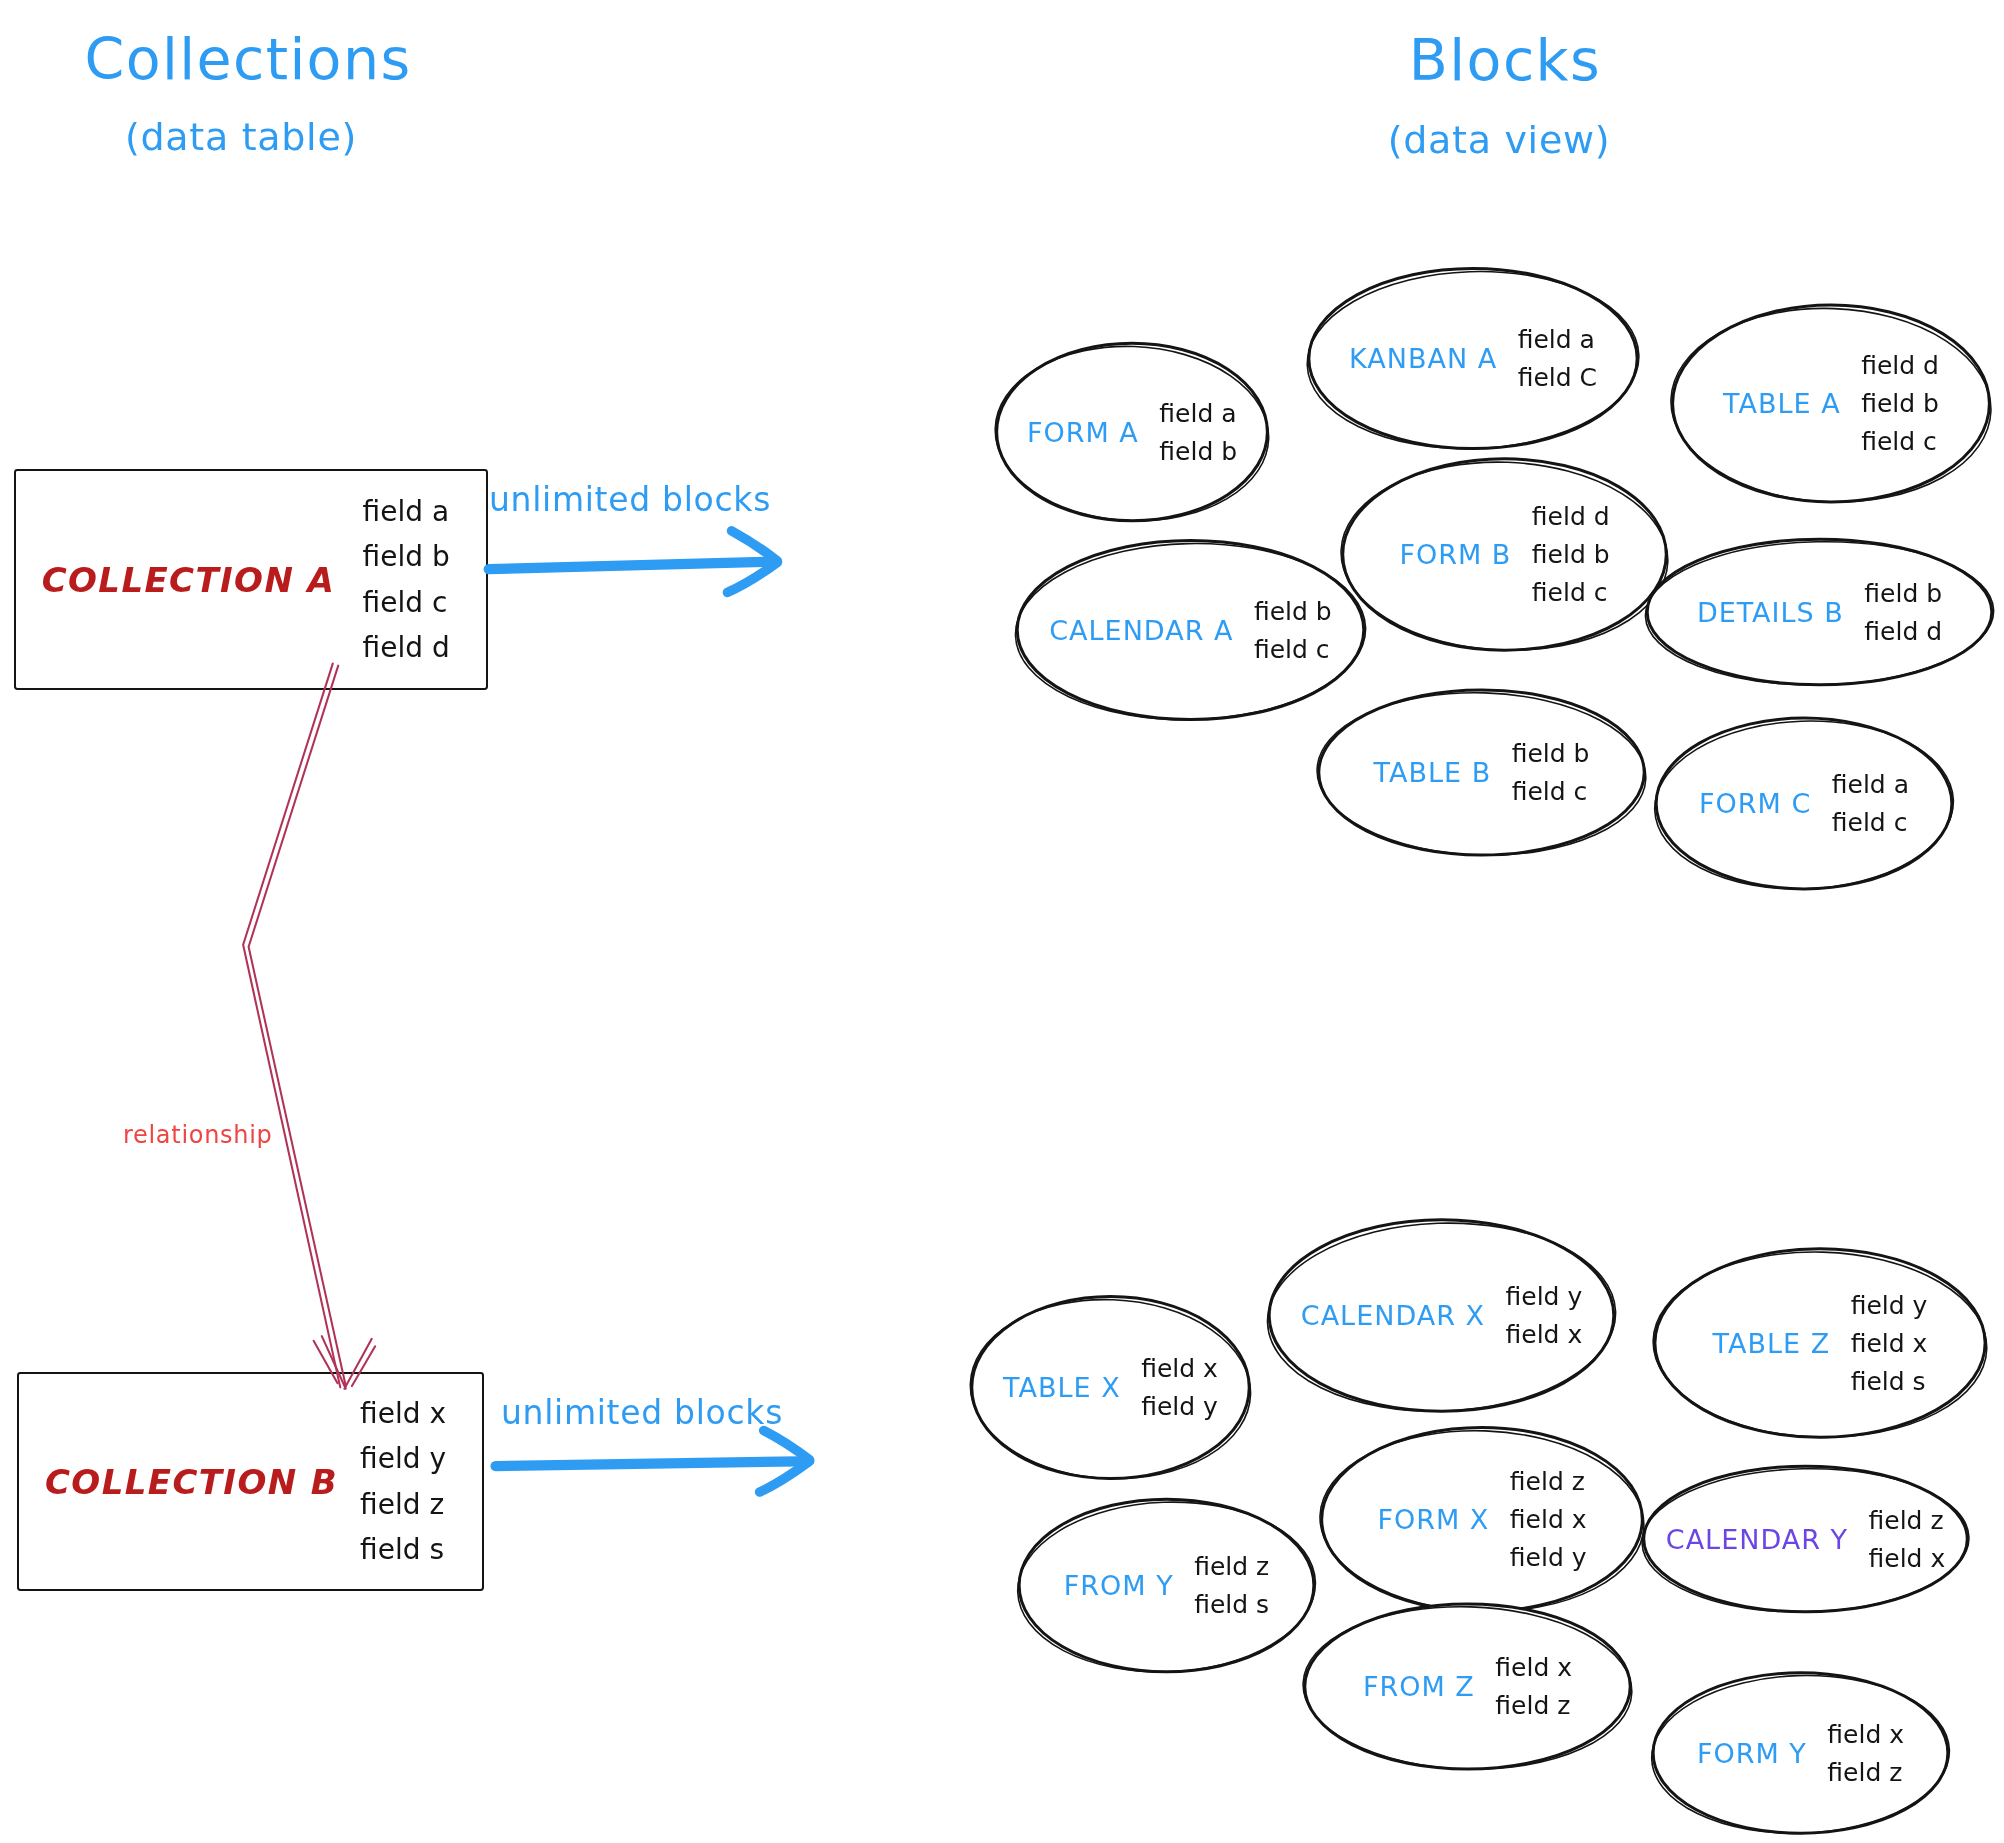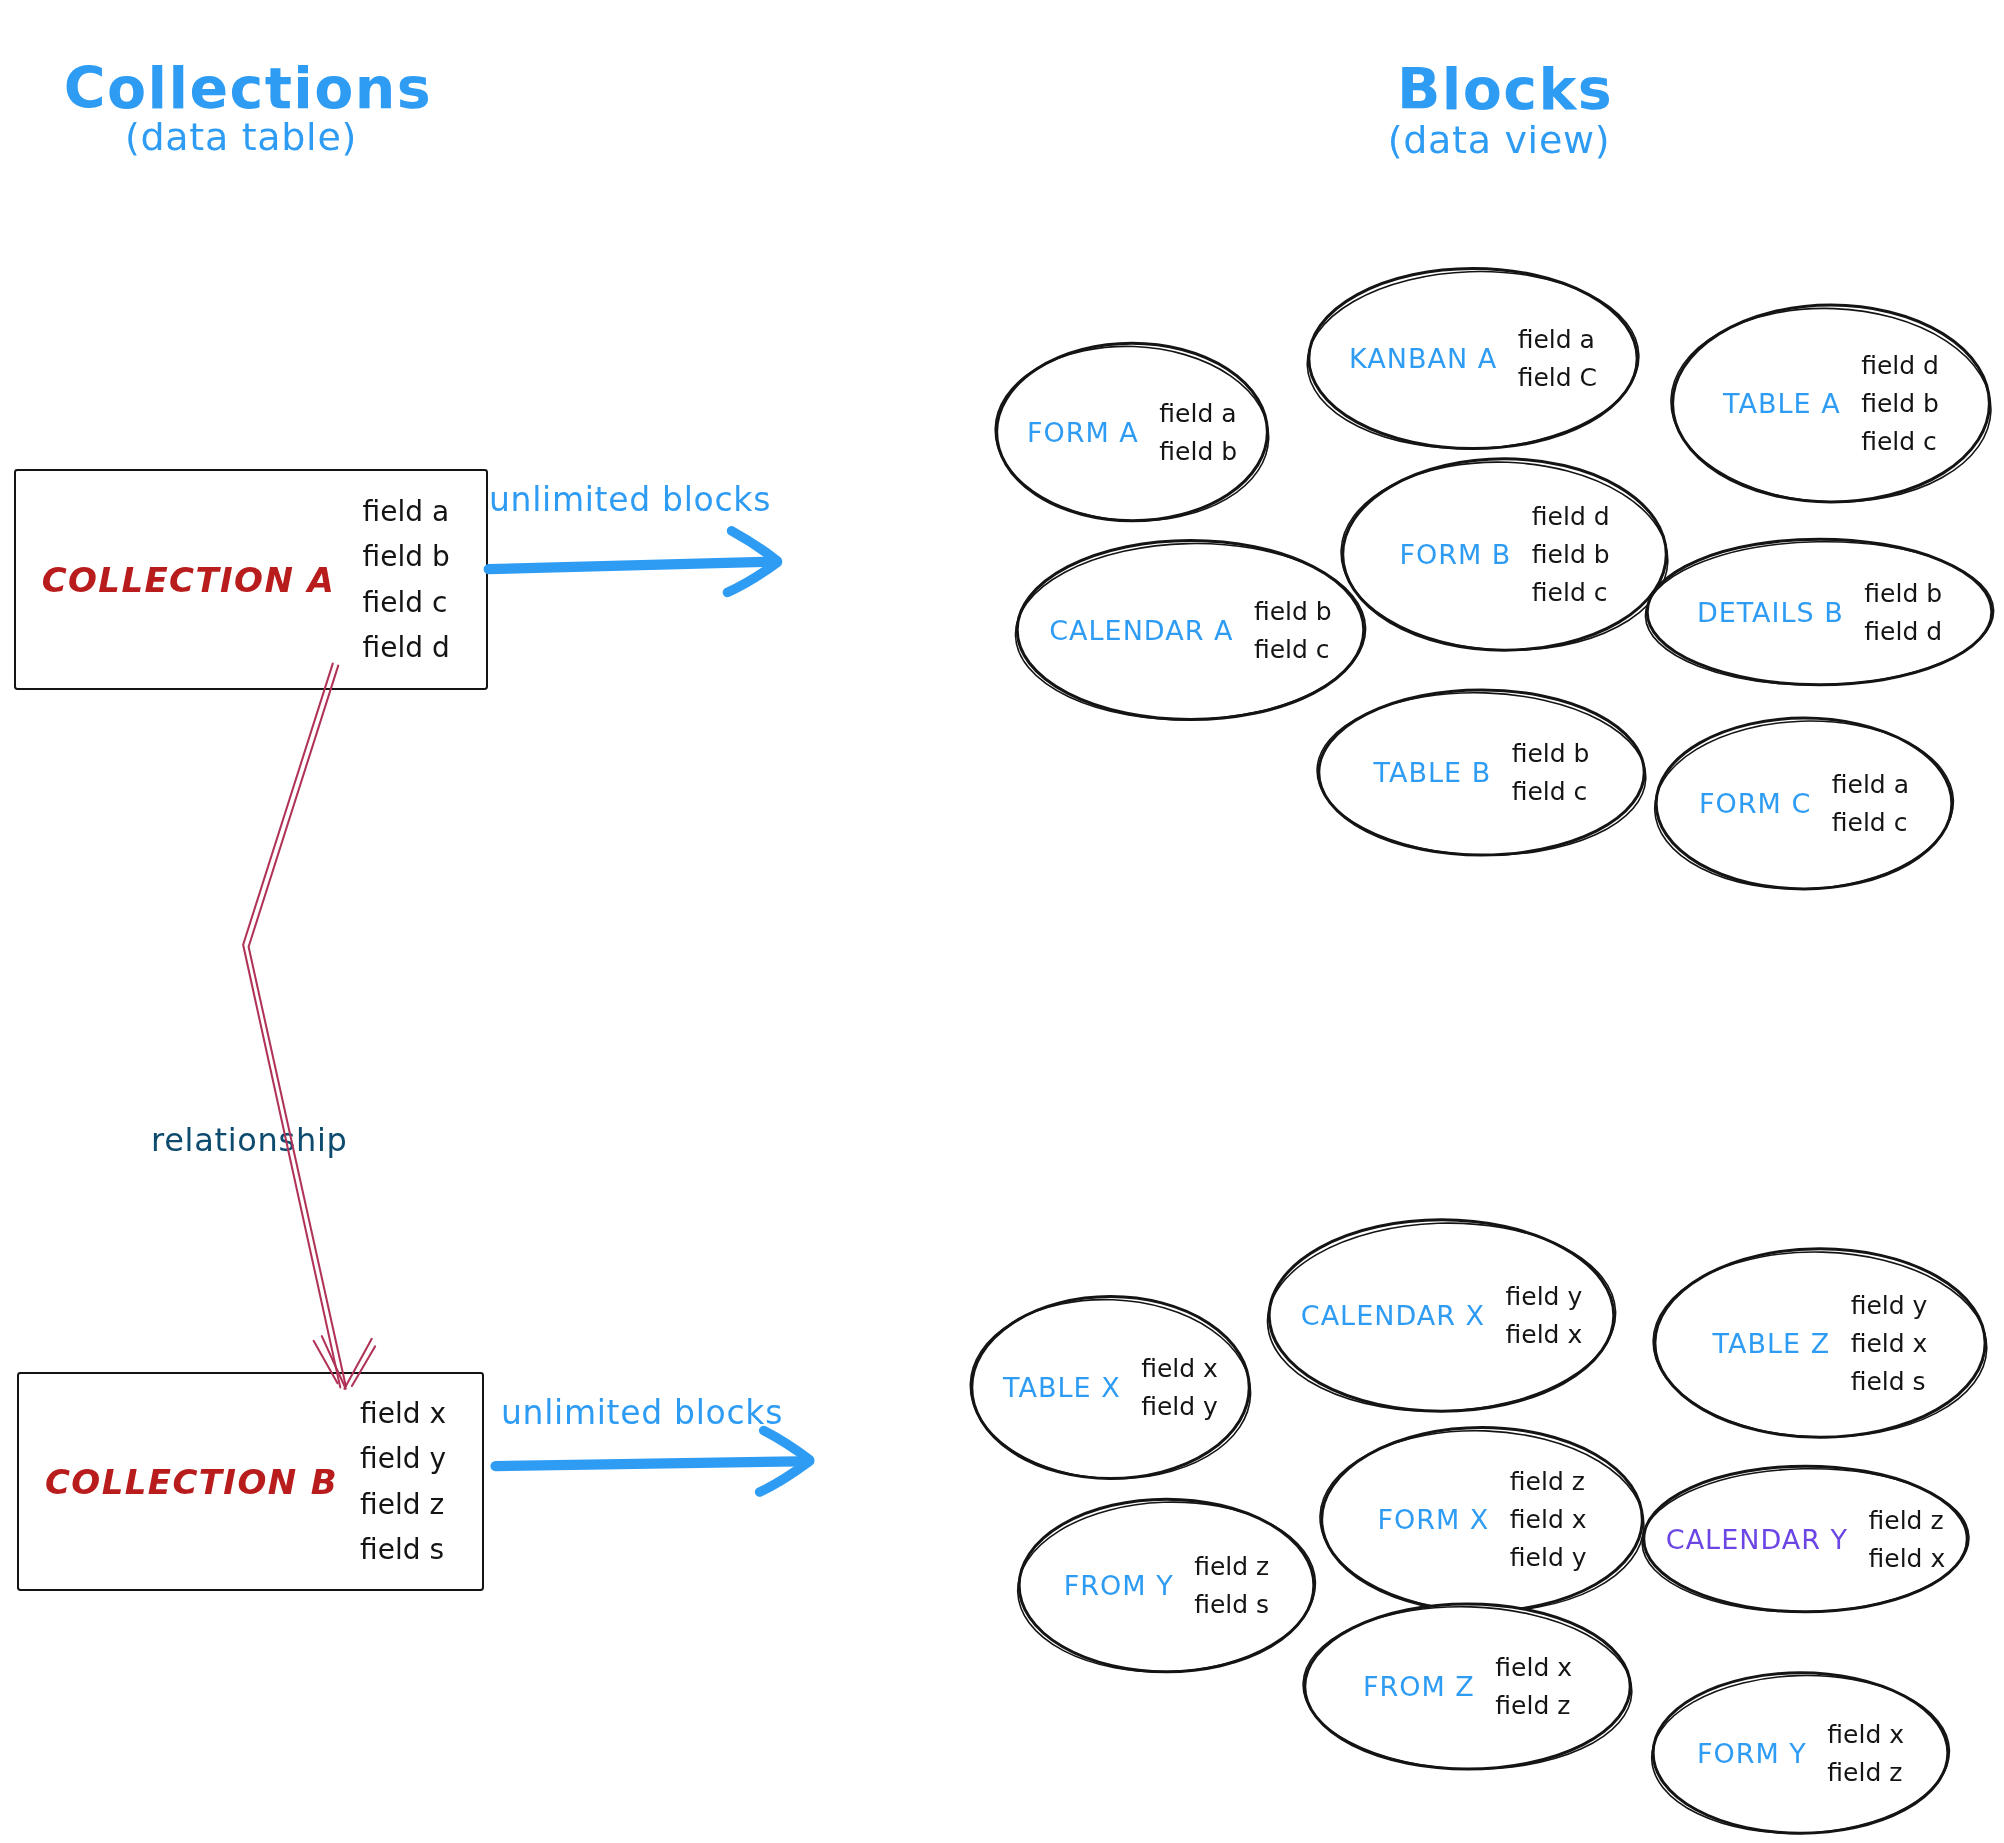--- a/index.html
+++ b/index.html
@@ -3,22 +3,22 @@
 <meta charset="utf-8">
 <style>
   html,body{margin:0;padding:0;background:#ffffff;}
   #canvas{
     position:relative;width:2005px;height:1843px;background:#ffffff;overflow:hidden;
     font-family:"DejaVu Sans",sans-serif;color:#141414;
   }
   .abs{position:absolute;}
   
   .title-main{
-    font-size:57px;font-weight:bold;color:#2f9cf4;letter-spacing:1.4px;
-    transform:translateX(-50%);white-space:nowrap;margin-top:29px;
+    font-size:57px;font-weight:normal;color:#2f9cf4;letter-spacing:1.4px;
+    transform:translateX(-50%);white-space:nowrap;
   }
   .title-sub{
     font-size:38px;color:#2f9cf4;letter-spacing:0.7px;
     transform:translateX(-50%);white-space:nowrap;
   }
   
   .colbox{
     box-sizing:border-box;border:2.7px solid #141414;border-radius:3.4px;background:#fff;
     display:flex;align-items:center;justify-content:space-between;
     padding:0 36px 0 26px;
@@ -41,21 +41,21 @@
   .blabel{
     font-size:27px;color:#2f9cf4;letter-spacing:1px;white-space:nowrap;font-weight:500;
   }
   .bfields{display:flex;flex-direction:column;gap:9px;align-items:flex-start;}
   .bfield{font-size:25px;color:#141414;white-space:nowrap;}
   
   .arrow-label{
     font-size:33px;color:#2f9cf4;letter-spacing:0.7px;white-space:nowrap;
     transform:translateX(-50%);
   }
-  .rel-label{font-size:32px;color:#0c4a6e;letter-spacing:0.7px;white-space:nowrap;margin-left:28px;}
+  .rel-label{font-size:24px;color:#ef4444;letter-spacing:0.7px;white-space:nowrap;}
   
   #overlay{position:absolute;inset:0;pointer-events:none;}
 </style>
 </head>
 <body>
 
 <div id="canvas">
 
   <div class="abs title-main" style="left:248px;top:26px">Collections</div>
   <div class="abs title-sub" style="left:241px;top:115px">(data table)</div>

